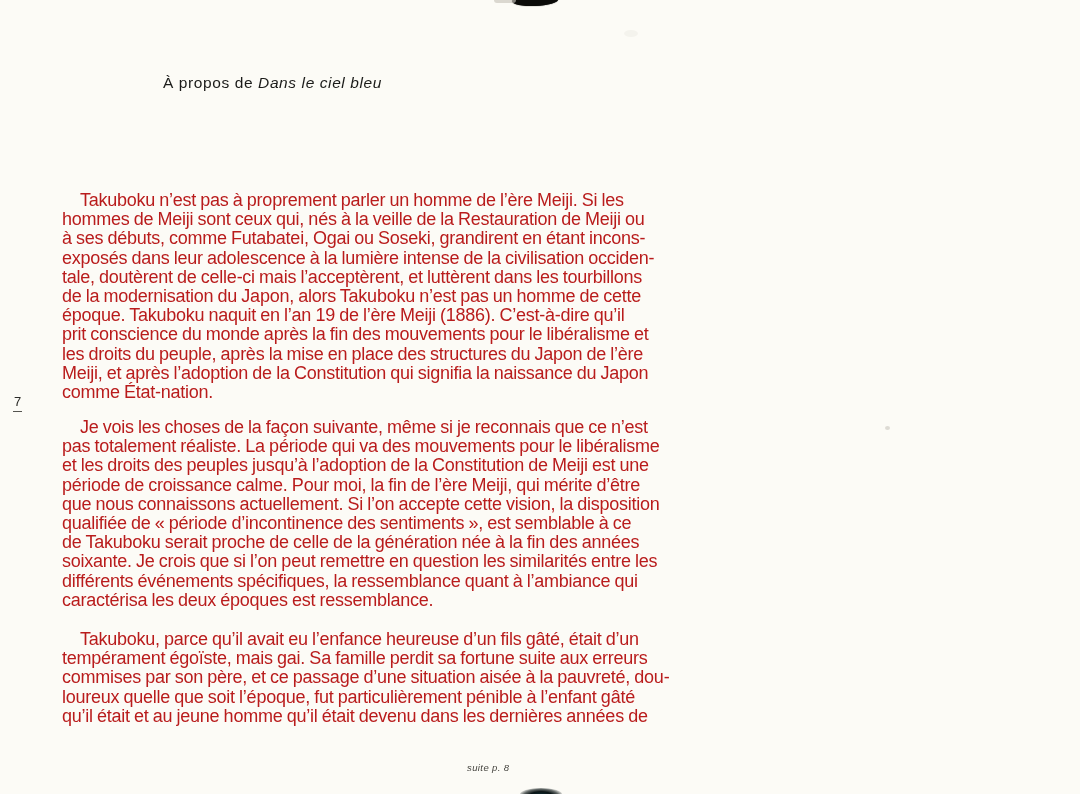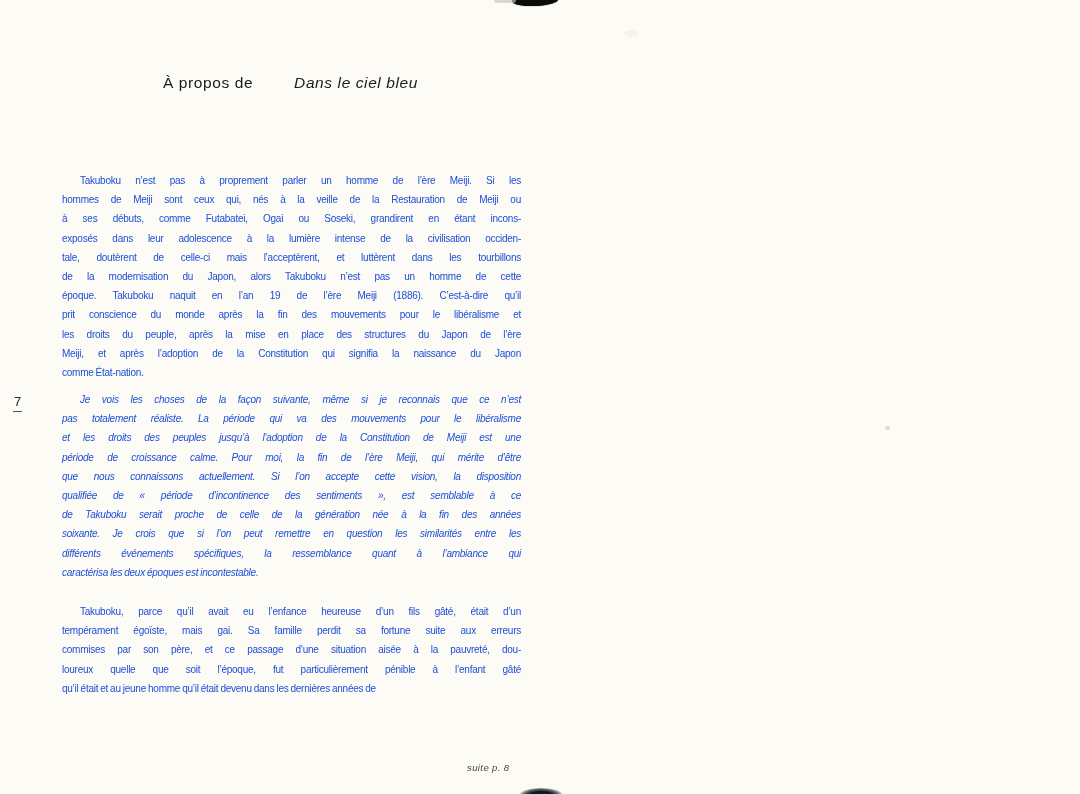--- a/index.html
+++ b/index.html
@@ -23,36 +23,36 @@
     left: 163px;
     top: 72px;
     margin: 0;
     font-size: 15.5px;
     font-weight: 400;
     letter-spacing: 0.6px;
     line-height: 22px;
     color: #1b1b19;
     white-space: nowrap;
   }
-  .it { font-style: italic; margin-left: 36px; }
+  .it { font-style: italic; }
 
   
   .body-text {
     position: absolute;
     left: 62px;
-    top: 171px;
+    top: 191px;
     width: 459px;
-    font-size: 10px;
+    font-size: 18px;
     line-height: 19.2px;
     letter-spacing: -0.25px;
     word-spacing: -0.5px;
-    color: #1d4ed8;
+    color: #b91c1c;
   }
   .para { margin: 0; }
-  .para.p2 { margin-top: 8px; font-style: italic; }
+  .para.p2 { margin-top: 16px; }
   .para.p3 { margin-top: 20px; }
   .line {
     height: 19.2px;
     text-align: justify;
     text-align-last: justify;
     white-space: nowrap;
     overflow: visible;
   }
   .line.last { text-align-last: left; }
   .line.first { text-indent: 18px; }
@@ -153,21 +153,21 @@
     <div class="para p2">
         <div class="line first">Je vois les choses de la façon suivante, même si je reconnais que ce n’est</div>
         <div class="line">pas totalement réaliste. La période qui va des mouvements pour le libéralisme</div>
         <div class="line">et les droits des peuples jusqu’à l’adoption de la Constitution de Meiji est une</div>
         <div class="line">période de croissance calme. Pour moi, la fin de l’ère Meiji, qui mérite d’être</div>
         <div class="line">que nous connaissons actuellement. Si l’on accepte cette vision, la disposition</div>
         <div class="line">qualifiée de « période d’incontinence des sentiments », est semblable à ce</div>
         <div class="line">de Takuboku serait proche de celle de la génération née à la fin des années</div>
         <div class="line">soixante. Je crois que si l’on peut remettre en question les similarités entre les</div>
         <div class="line">différents événements spécifiques, la ressemblance quant à l’ambiance qui</div>
-        <div class="line last">caractérisa les deux époques est incontestable.</div>
+        <div class="line last">caractérisa les deux époques est ressemblance.</div>
       </div>
     <div class="para p3">
         <div class="line first">Takuboku, parce qu’il avait eu l’enfance heureuse d’un fils gâté, était d’un</div>
         <div class="line">tempérament égoïste, mais gai. Sa famille perdit sa fortune suite aux erreurs</div>
         <div class="line">commises par son père, et ce passage d’une situation aisée à la pauvreté, dou-</div>
         <div class="line">loureux quelle que soit l’époque, fut particulièrement pénible à l’enfant gâté</div>
         <div class="line last">qu’il était et au jeune homme qu’il était devenu dans les dernières années de</div>
       </div>
   </div>
 

